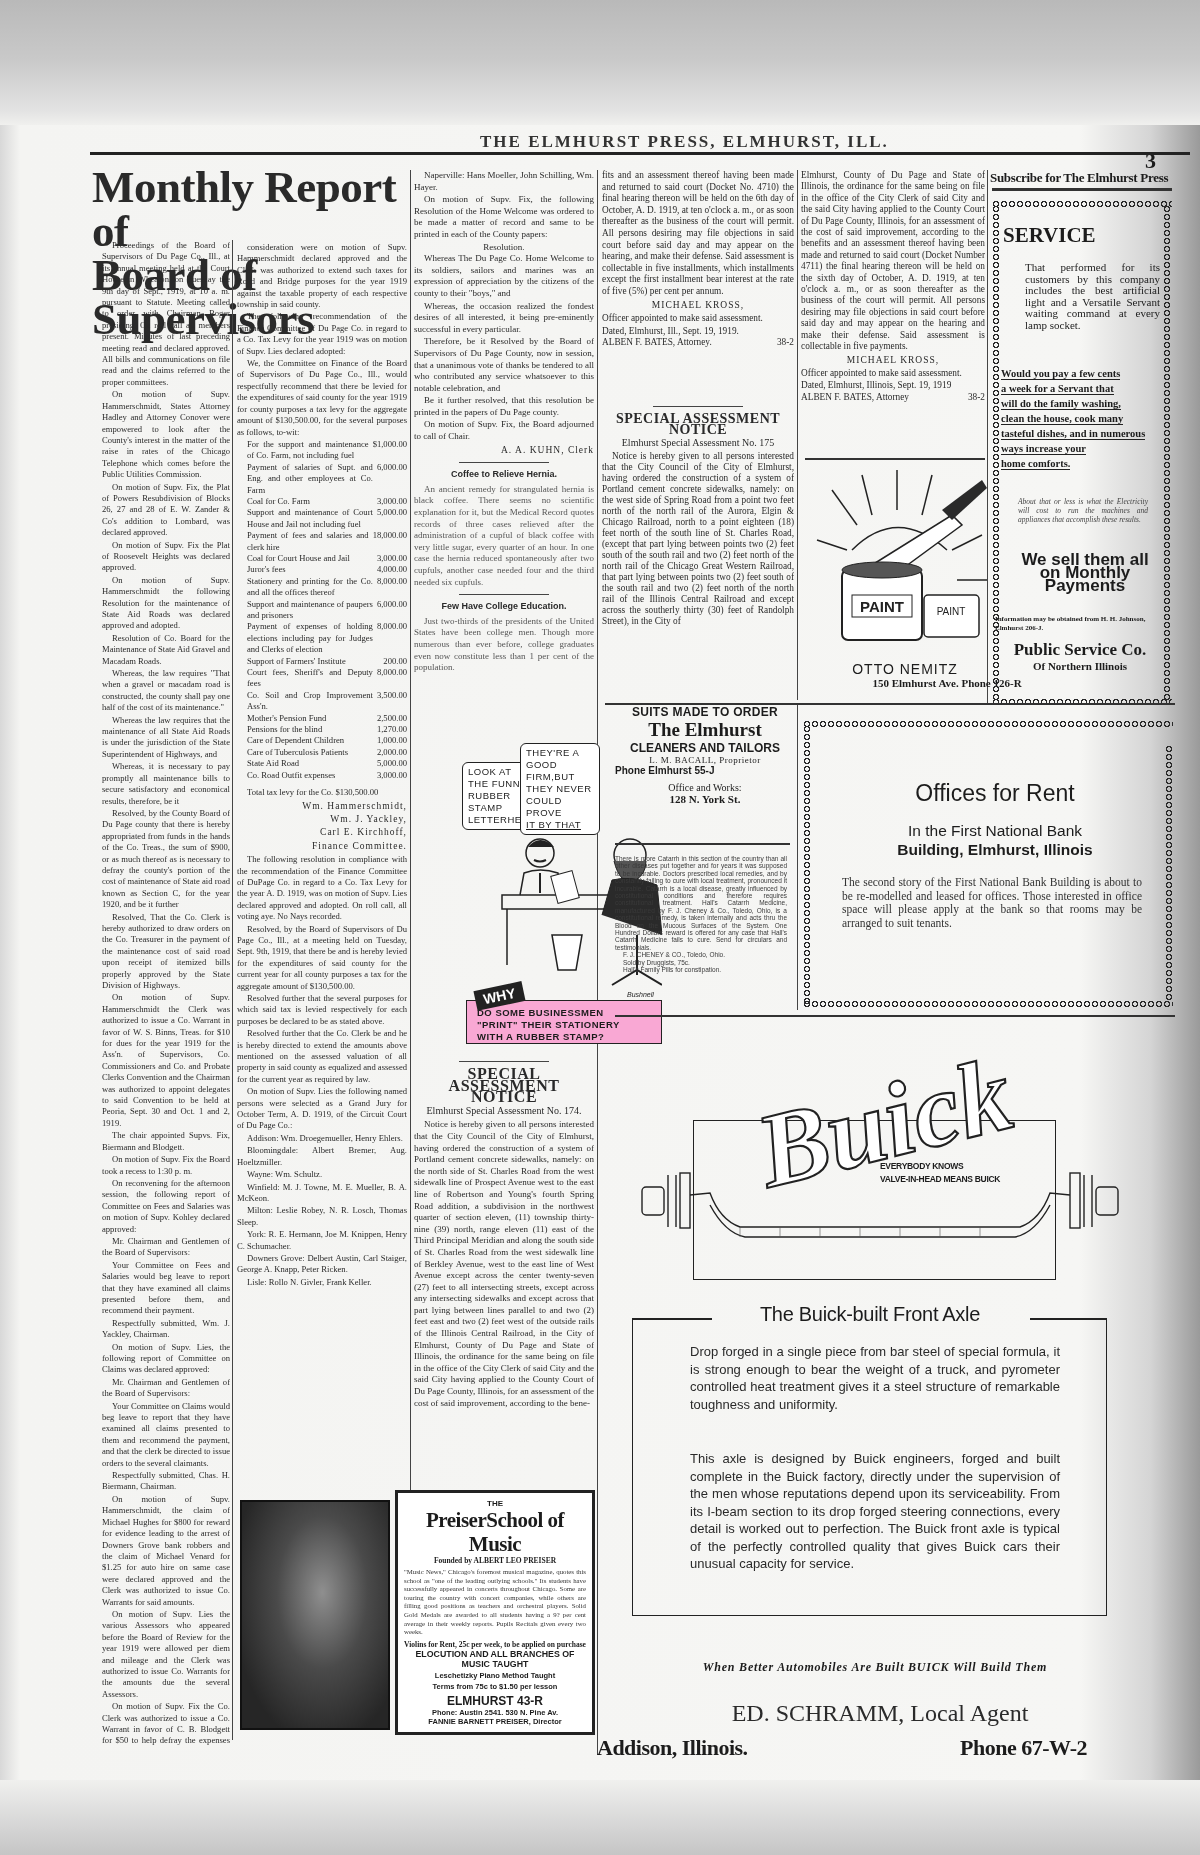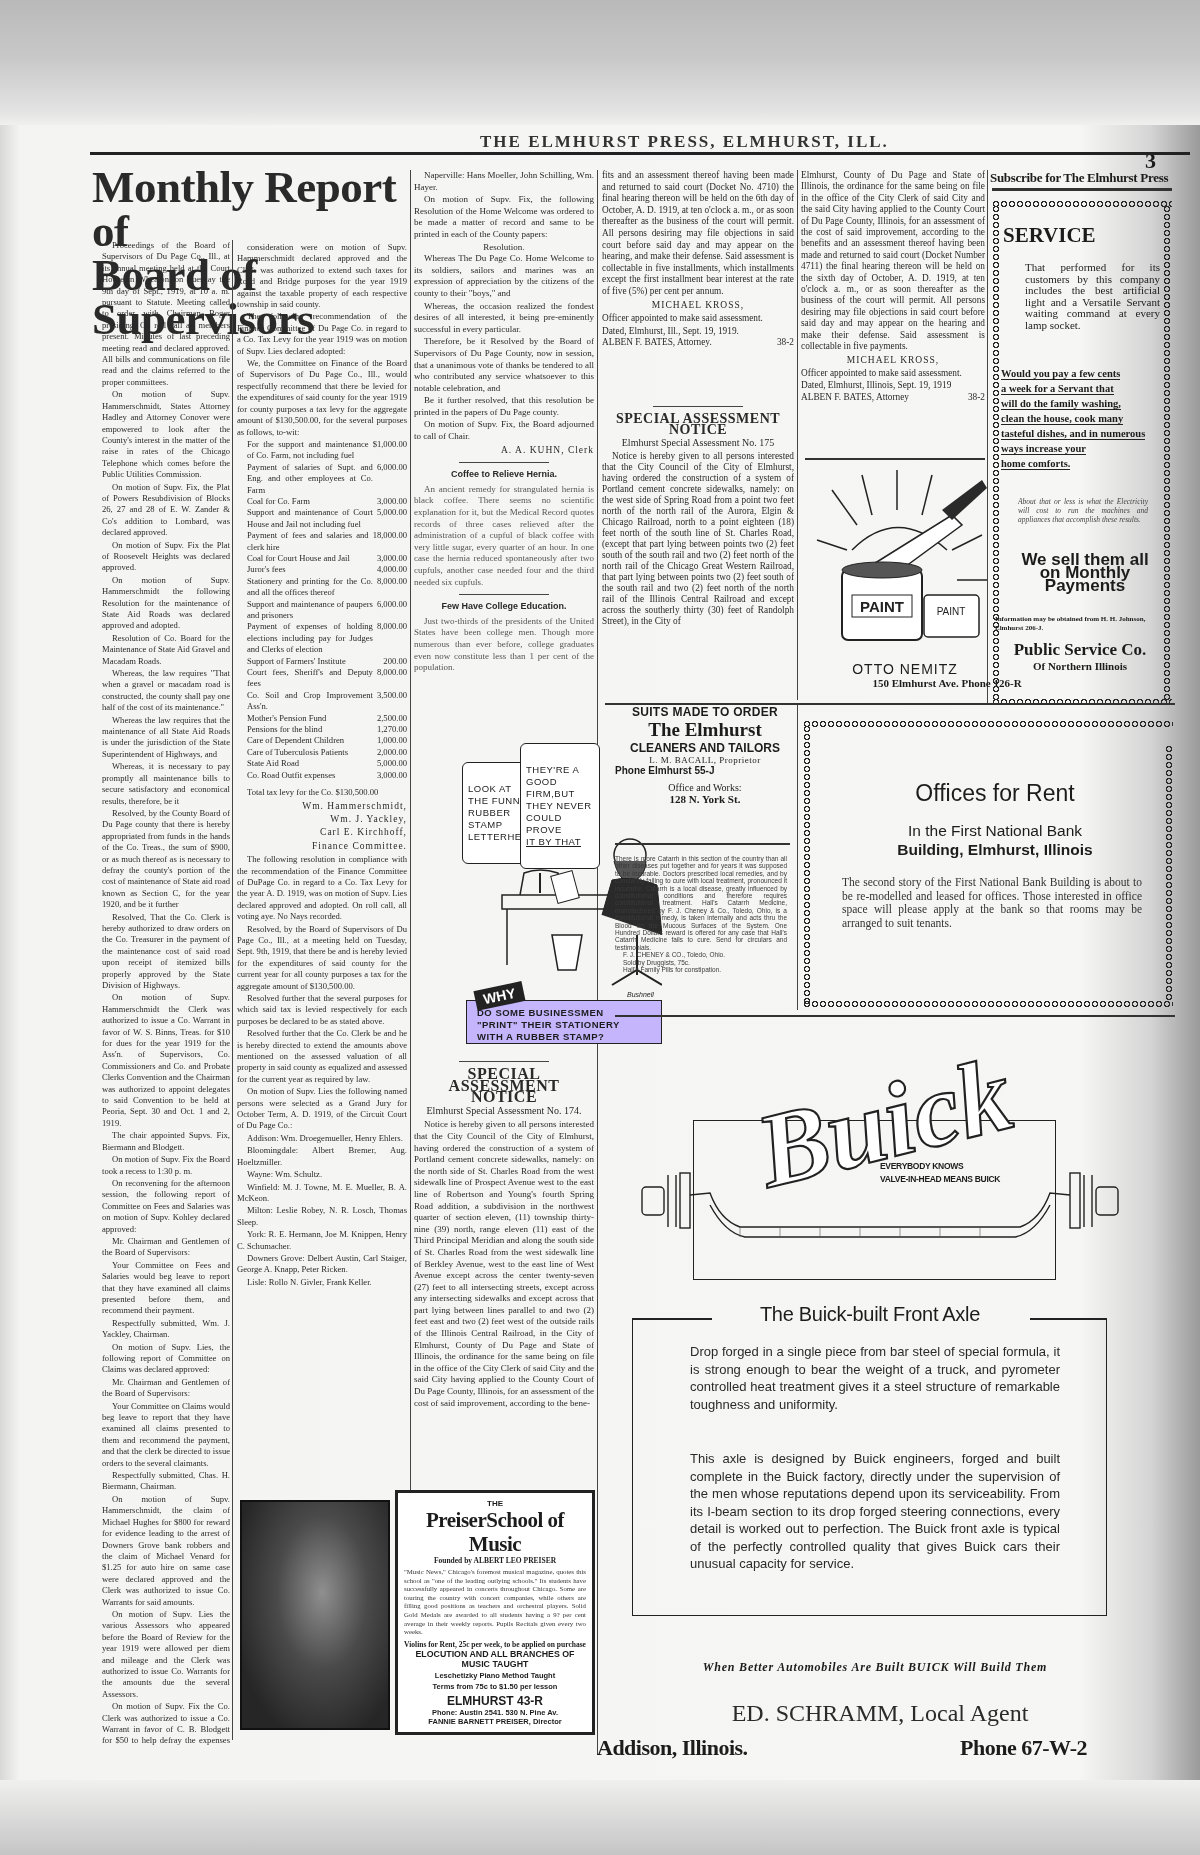--- a/index.html
+++ b/index.html
@@ -29,23 +29,23 @@
   .small-head { font-family: "Liberation Sans", sans-serif; font-weight: bold; font-size: 9px; text-align: center; margin: 6px 0 3px; }
   .sig { text-align: right; font-size: 9.5px; margin: 2px 0; letter-spacing: 1px; }
   .short-rule { width: 90px; height: 1px; background: #444; margin: 6px auto; }
 
   .budget-row { display: flex; justify-content: space-between; text-indent: 0; padding-left: 10px; }
   .budget-row .amt { white-space: nowrap; padding-left: 4px; }
 
   
   .cartoon { position: absolute; left: 462px; top: 735px; width: 200px; height: 290px; }
   .bubble { position: absolute; border: 1.5px solid #222; border-radius: 6px; background: #fff;
-    font-family: "Liberation Sans", sans-serif; font-size: 9.5px; line-height: 12px; padding: 20px 5px; letter-spacing: 0.5px; }
+    font-family: "Liberation Sans", sans-serif; font-size: 9.5px; line-height: 12px; padding: 3px 5px; letter-spacing: 0.5px; }
   .why-banner { position: absolute; left: 466px; top: 1000px; width: 196px; height: 44px; border: 1.5px solid #222;
-    font-family: "Liberation Sans", sans-serif; font-weight: bold; font-size: 9.5px; line-height: 12px; padding: 6px 6px 0 10px; letter-spacing: 0.5px; background: #c4b5fd; }
+    font-family: "Liberation Sans", sans-serif; font-weight: bold; font-size: 9.5px; line-height: 12px; padding: 6px 6px 0 10px; letter-spacing: 0.5px; background: #f9a8d4; }
   .why-tag { position: absolute; left: 475px; top: 986px; background: #222; color: #fff; font-family: "Liberation Sans", sans-serif;
     font-weight: bold; font-size: 14px; padding: 2px 8px; transform: rotate(-12deg); }
 
   
   .preiser { position: absolute; left: 395px; top: 1490px; width: 200px; height: 245px; border: 3px solid #222; background: #fff; }
   .preiser-photo { position: absolute; left: 240px; top: 1500px; width: 150px; height: 230px;
     background: radial-gradient(ellipse at 55% 40%, #8f8f8f 0%, #4a4a4a 40%, #262626 80%); border: 2px solid #111; }
   .preiser-inner { padding: 4px 6px; text-align: center; }
   .preiser .the { font-family: "Liberation Sans", sans-serif; font-weight: bold; font-size: 8px; margin-top: 2px; }
   .preiser .name { font-weight: bold; font-size: 21px; line-height: 24px; letter-spacing: -0.5px; }

